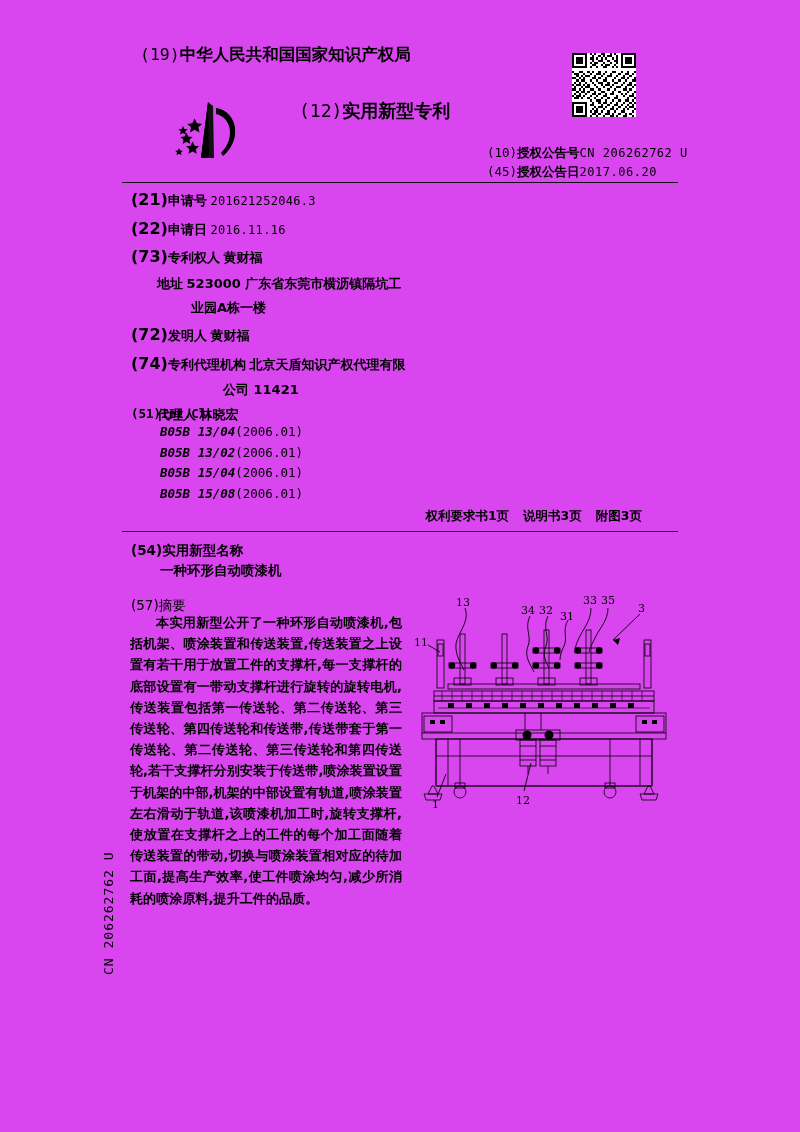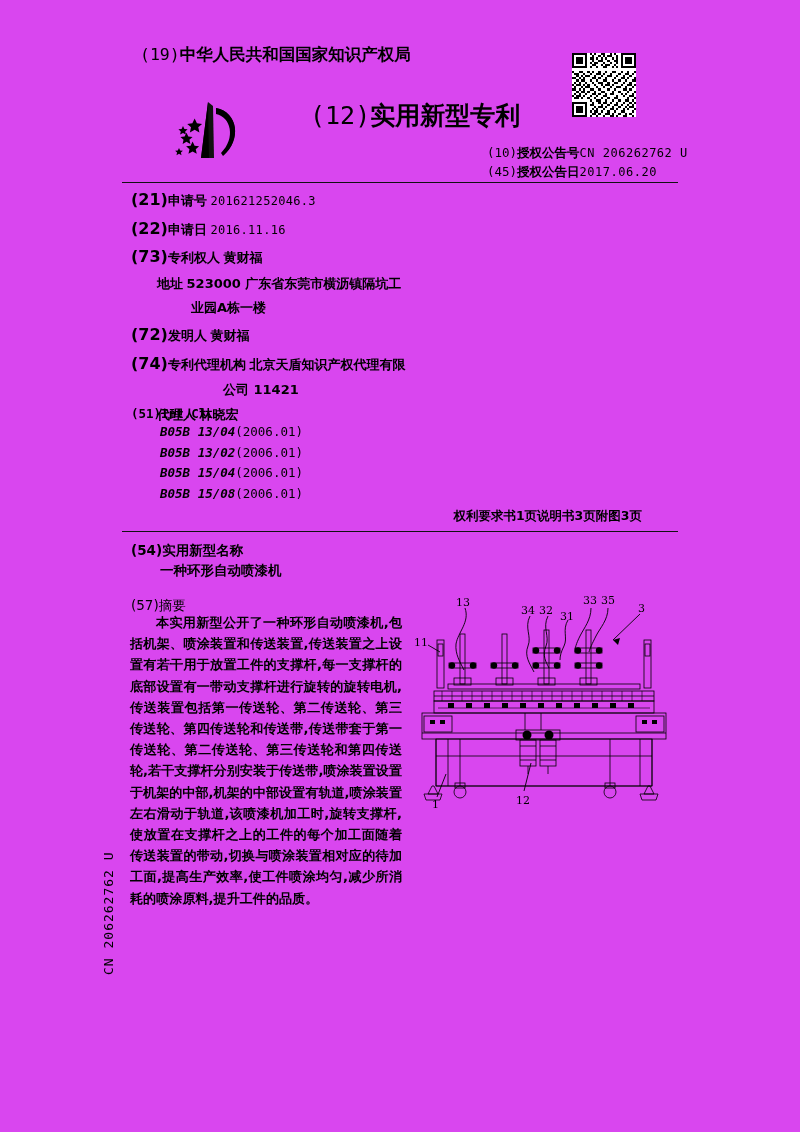--- a/index.html
+++ b/index.html
@@ -28,23 +28,23 @@
   .office-line {
     position: absolute;
     left: 140px;
     top: 44px;
     font-size: 16.5px;
     letter-spacing: 0px;
     white-space: nowrap;
   }
   .doc-kind {
     position: absolute;
-    left: 310px;
+    left: 299px;
     top: 99px;
-    font-size: 25px;
+    font-size: 18px;
     white-space: nowrap;
   }
 
   
   .emblem {
     position: absolute;
     left: 168px;
     top: 96px;
     width: 80px;
     height: 80px;
@@ -166,21 +166,21 @@
     top: 508px;
     width: 556px;
     text-align: right;
     padding-right: 36px;
     box-sizing: border-box;
     font-family: "DejaVu Sans", sans-serif;
     font-weight: bold;
     font-size: 12.5px;
     white-space: nowrap;
   }
-  .pagecount span { }
+  .pagecount span { margin-left: 14px; }
 
   
   .sec54 {
     position: absolute;
     left: 131px;
     top: 542px;
     font-family: "DejaVu Sans", sans-serif;
     font-weight: bold;
     font-size: 13.5px;
     white-space: nowrap;

